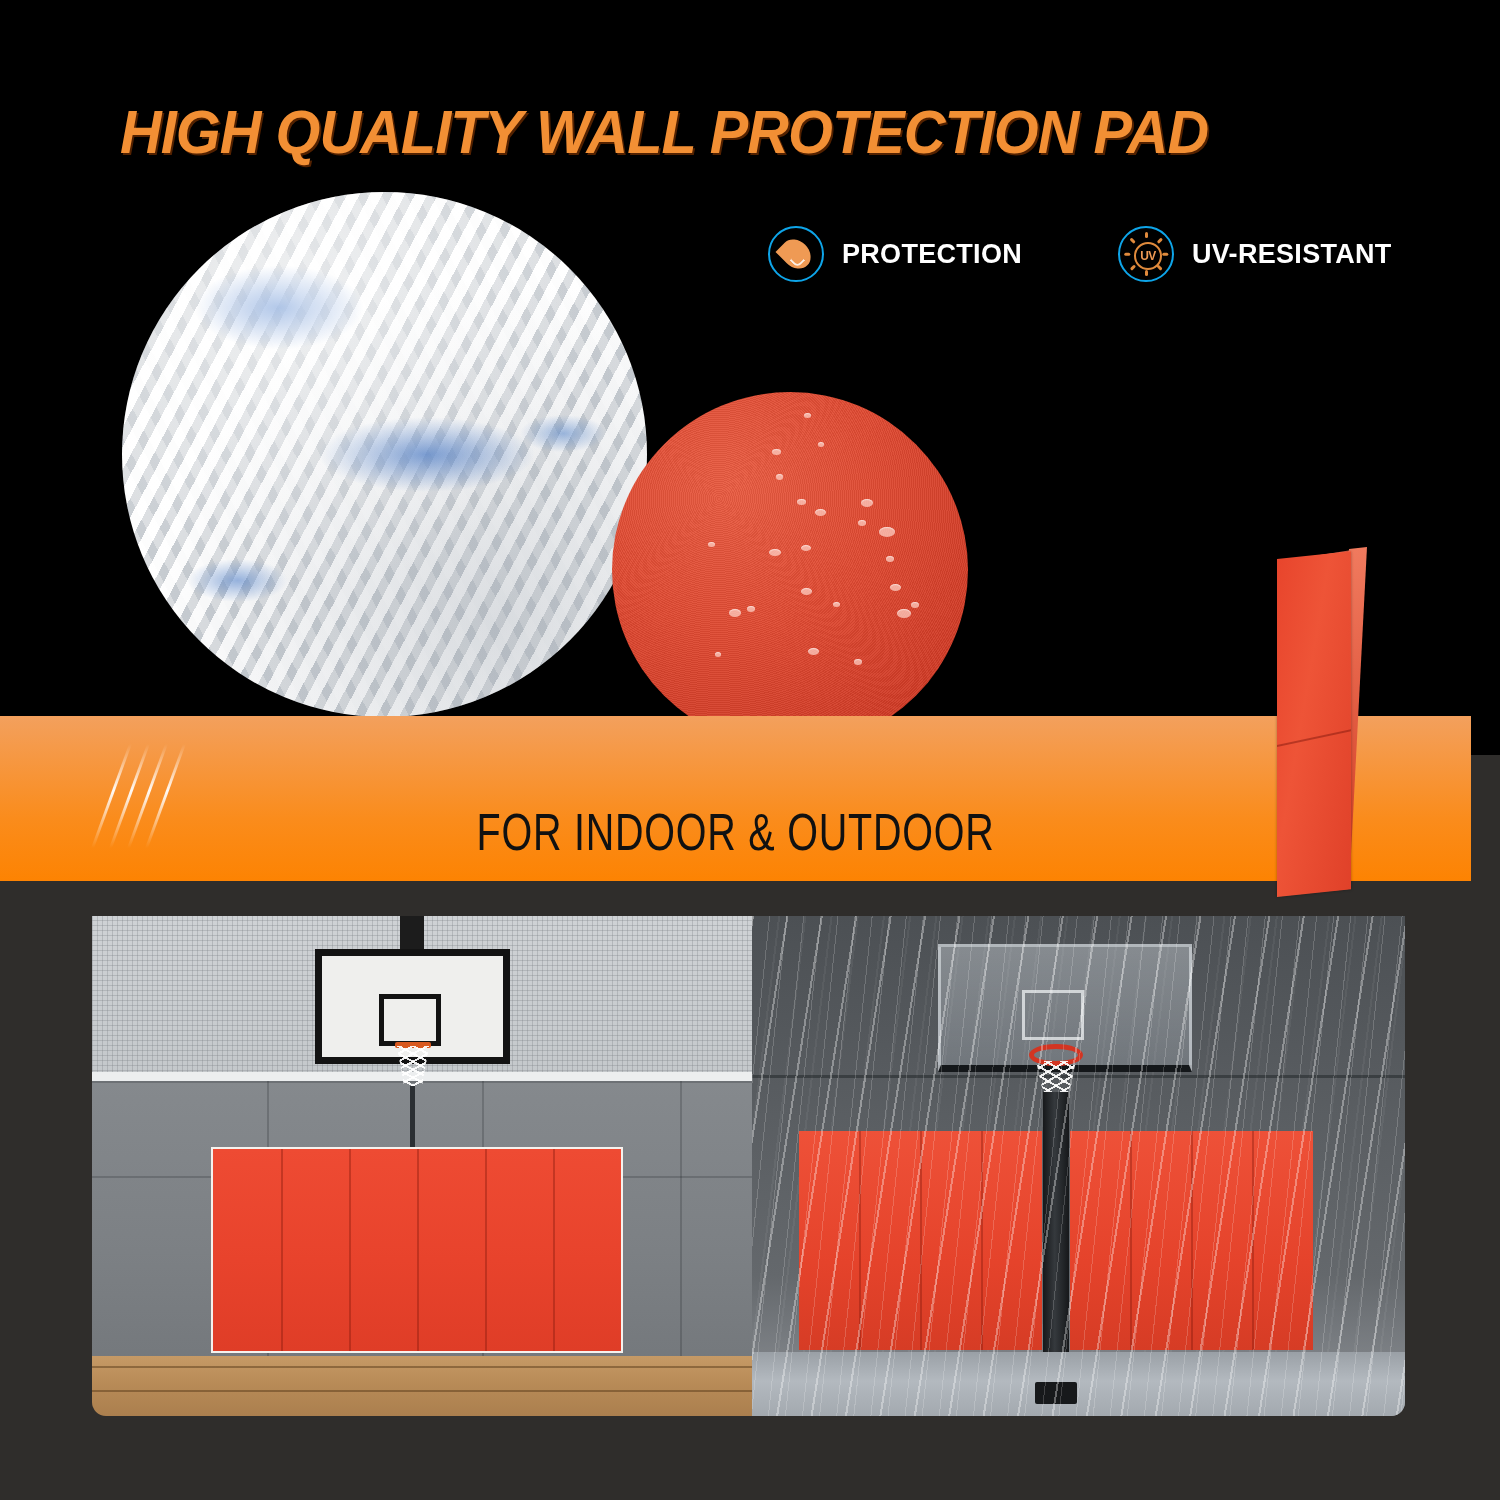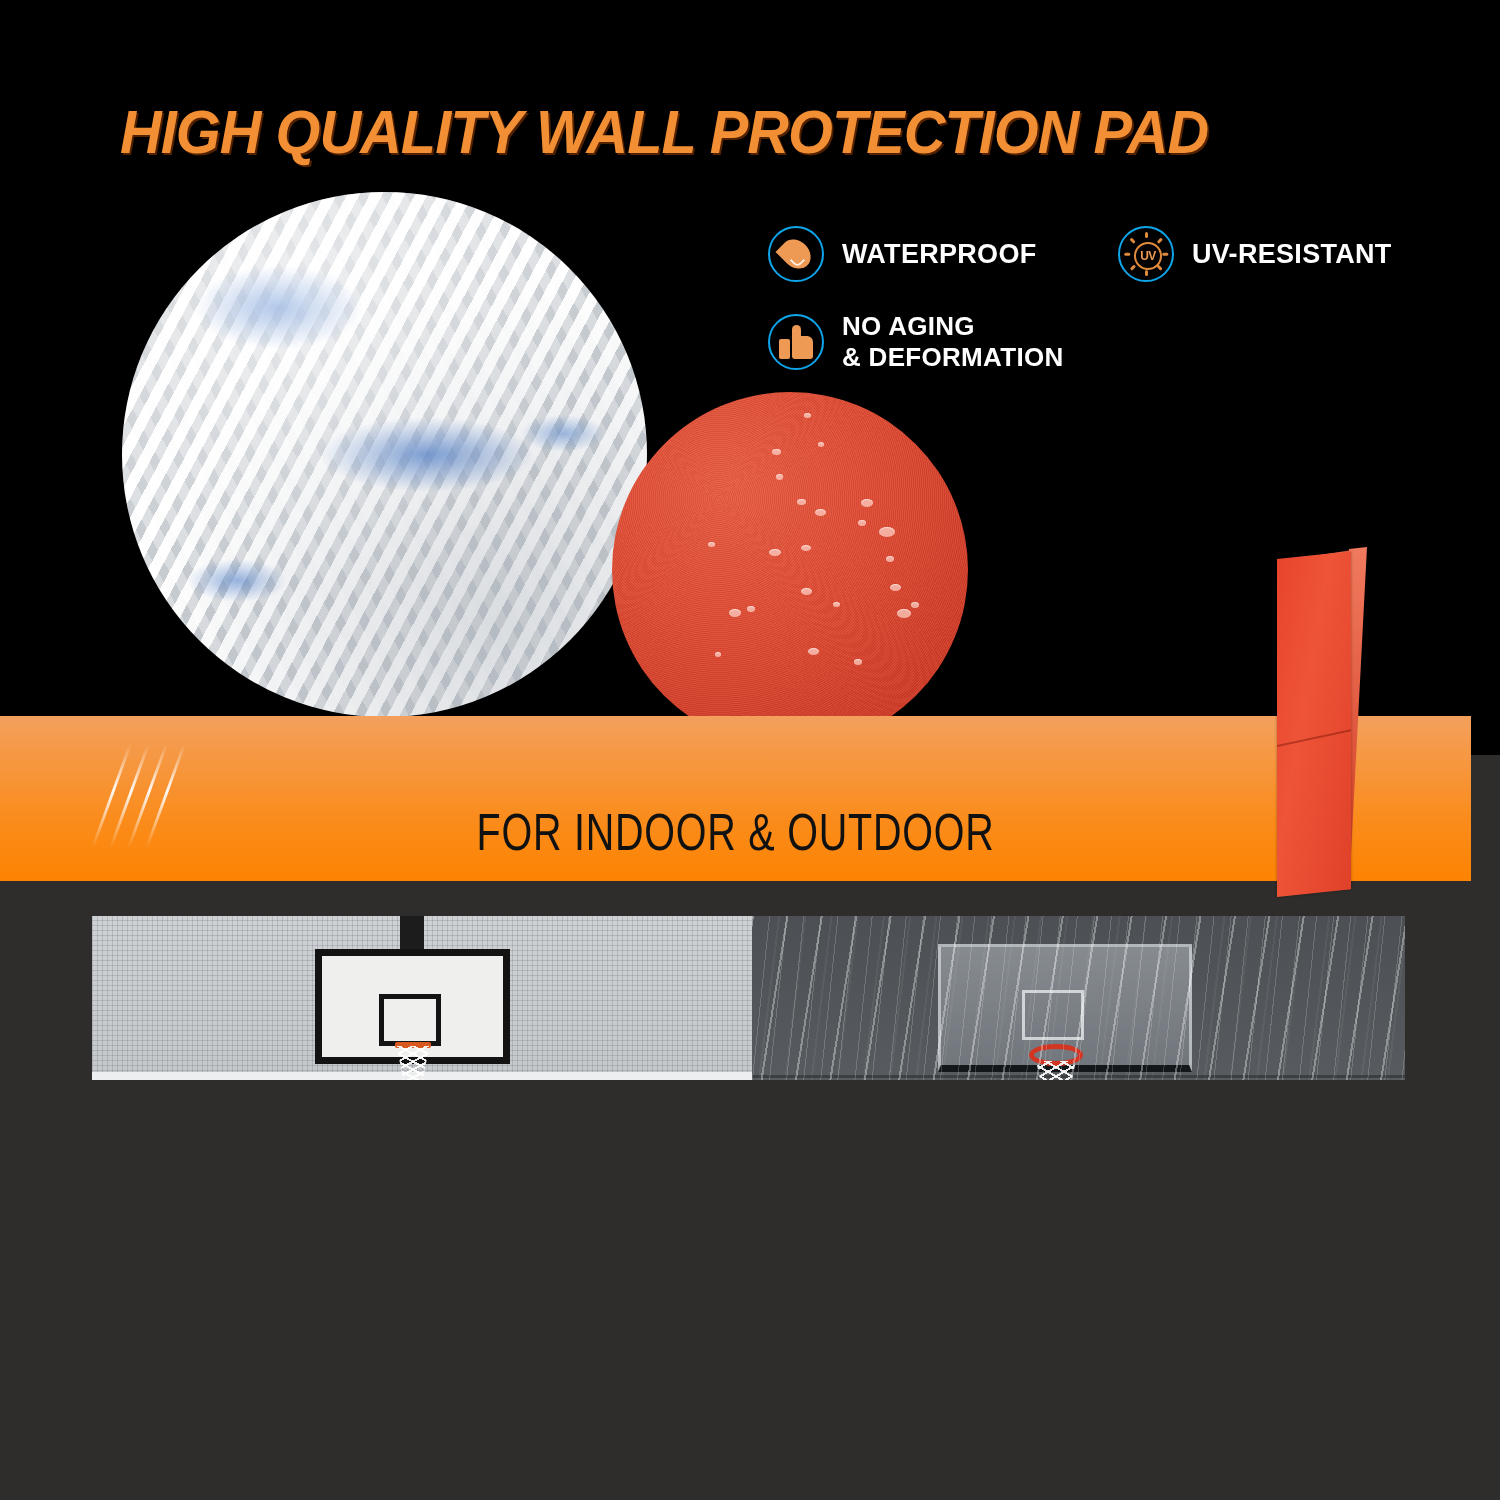--- a/index.html
+++ b/index.html
@@ -2,21 +2,21 @@
 <html><head>
 <meta charset="utf-8">
 <style>
   html,body{margin:0;padding:0;}
   body{
     width:1500px;height:1500px;
     background:#2f2d2b;
     font-family:"Liberation Sans", sans-serif;
     overflow:hidden;
   }
-  #stage{position:relative;width:1500px;height:1080px;overflow:hidden;background:#2f2d2b;}
+  #stage{position:relative;width:1500px;height:1500px;overflow:hidden;background:#2f2d2b;}
 
   
   .hero{position:absolute;left:0;top:0;width:1500px;height:755px;background:#000;overflow:hidden;}
 
   .title{
     position:absolute;left:120px;top:96px;
     font-size:62px;line-height:72px;
     font-weight:bold;font-style:italic;
     color:#f28f34;
     letter-spacing:-1px;
@@ -238,21 +238,21 @@
       </div>
     </div>
 
     <div class="features">
       <div class="frow">
 
         <div class="fitem">
           <div class="fic">
             <div class="drop"></div>
           </div>
-          <div class="flabel">WATERPROOF</div>
+          <div class="flabel">PROTECTION</div>
         </div>
 
         <div class="fitem">
           <div class="fic">
             <div class="sun">
               <i style="transform:rotate(0deg)"></i>
               <i style="transform:rotate(45deg)"></i>
               <i style="transform:rotate(90deg)"></i>
               <i style="transform:rotate(135deg)"></i>
               <div class="core">
@@ -261,33 +261,20 @@
             </div>
           </div>
           <div class="flabel">UV-RESISTANT</div>
         </div>
 
       </div>
 
       <div class="frow">
 
 
-        <div class="fitem">
-          <div class="fic">
-            <div class="thumb">
-              <div class="pad"></div>
-                <div class="hand"></div>
-                <div class="up"></div>
-            </div>
-          </div>
-          <div style="margin-left:18px">
-            <div class="flabel two" style="margin:0">NO AGING</div>
-            <div class="flabel two" style="margin:0">&amp; DEFORMATION</div>
-          </div>
-        </div>
 
       </div>
     </div>
   </div>
 
   <div class="banner">
     <div class="slashes">
       <i style="left:0"></i>
         <i style="left:18px"></i>
         <i style="left:36px"></i>

